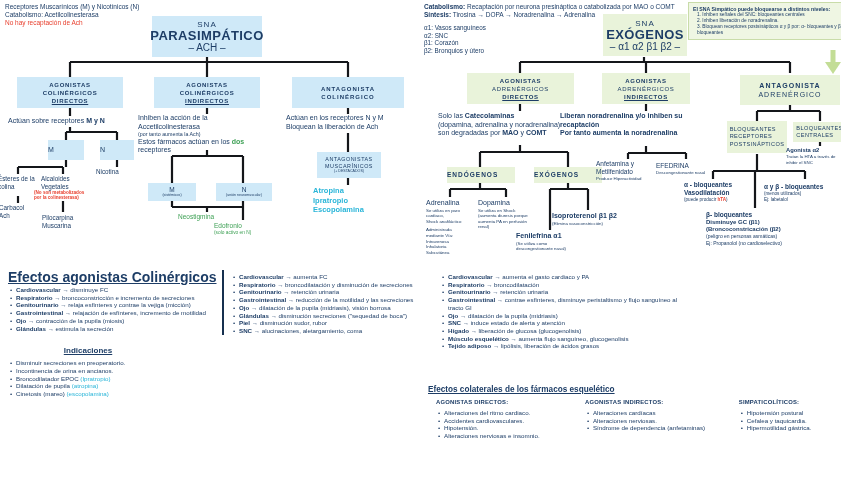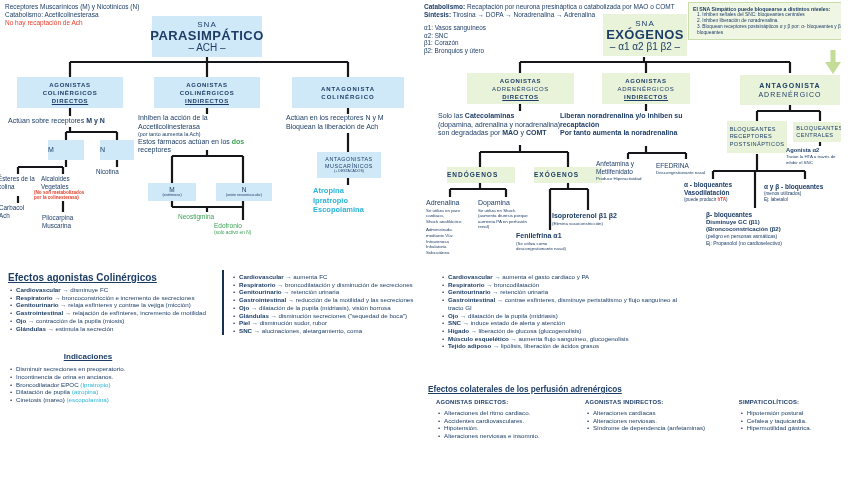--- a/index.html
+++ b/index.html
@@ -27,25 +27,25 @@
   .t65{font-size:6.5px;line-height:8px;}
   .t63{font-size:6.3px;line-height:7.6px;}
   .t58{font-size:5.8px;line-height:7px;}
   .t53{font-size:5.3px;line-height:6.5px;}
   .t48{font-size:4.8px;line-height:6px;}
   .t43{font-size:4.4px;line-height:5.6px;}
   .t35{font-size:3.6px;line-height:4.4px;}
   
   .notebox{background:#eff6e3;border:1px solid #c9dca9;padding:3px 4px;}
   
-  .sectitle{font-size:10px;font-weight:bold;text-decoration:underline;line-height:11px;}
+  .sectitle{font-size:14px;font-weight:bold;text-decoration:underline;line-height:11px;}
   .sec ul{margin:3px 0 0 0;padding:0;list-style:none;}
   .sec li{font-size:6.2px;line-height:7.7px;padding-left:8px;position:relative;}
   .sec li::before{content:"•";position:absolute;left:2px;}
-  .subtitle{font-size:8px;font-weight:bold;text-decoration:underline;text-align:center;margin-top:20px;line-height:10px;}
+  .subtitle{font-size:8px;font-weight:bold;text-decoration:underline;text-align:center;margin-top:14px;line-height:10px;}
   .cols{display:flex;margin-top:4px;}
   .colhdr{font-size:5.9px;font-weight:bold;letter-spacing:.2px;line-height:7px;}
 </style>
 </head>
 <body>
 
 <div id="canvas">
 
   <svg class="wires" width="848" height="477" viewBox="0 0 848 477">
     <g stroke="#14161a" stroke-width="2.2" fill="none">
@@ -301,21 +301,21 @@
       <li><b>Gastrointestinal</b><span> → contrae esfínteres, disminuye peristaltismo y flujo sanguíneo al tracto GI</span></li>
       <li><b>Ojo</b><span> → dilatación de la pupila (midriasis)</span></li>
       <li><b>SNC</b><span> → induce estado de alerta y atención</span></li>
       <li><b>Hígado</b><span> → liberación de glucosa (glucogenolisis)</span></li>
       <li><b>Músculo esquelético</b><span> → aumenta flujo sanguíneo, glucogenolisis</span></li>
       <li><b>Tejido adiposo</b><span> → lipólisis, liberación de ácidos grasos</span></li>
     </ul>
   </div>
 
   <div class="abs sec" style="left:428px;top:384px;width:420px;">
-    <div class="sectitle ctr" style="font-size:8.2px;">Efectos colaterales de los perfusión adrenérgicos</div>
+    <div class="sectitle ctr" style="font-size:8.2px;">Efectos colaterales de los fármacos esquelético</div>
     <div class="cols">
       <div style="width:150px;padding-left:8px;">
         <div class="colhdr">AGONISTAS DIRECTOS:</div>
         <ul>
           <li><span>Alteraciones del ritmo cardiaco.</span></li>
           <li><span>Accidentes cardiovasculares.</span></li>
           <li><span>Hipotensión.</span></li>
           <li><span>Alteraciones nerviosas e insomnio.</span></li>
         </ul>
       </div>

